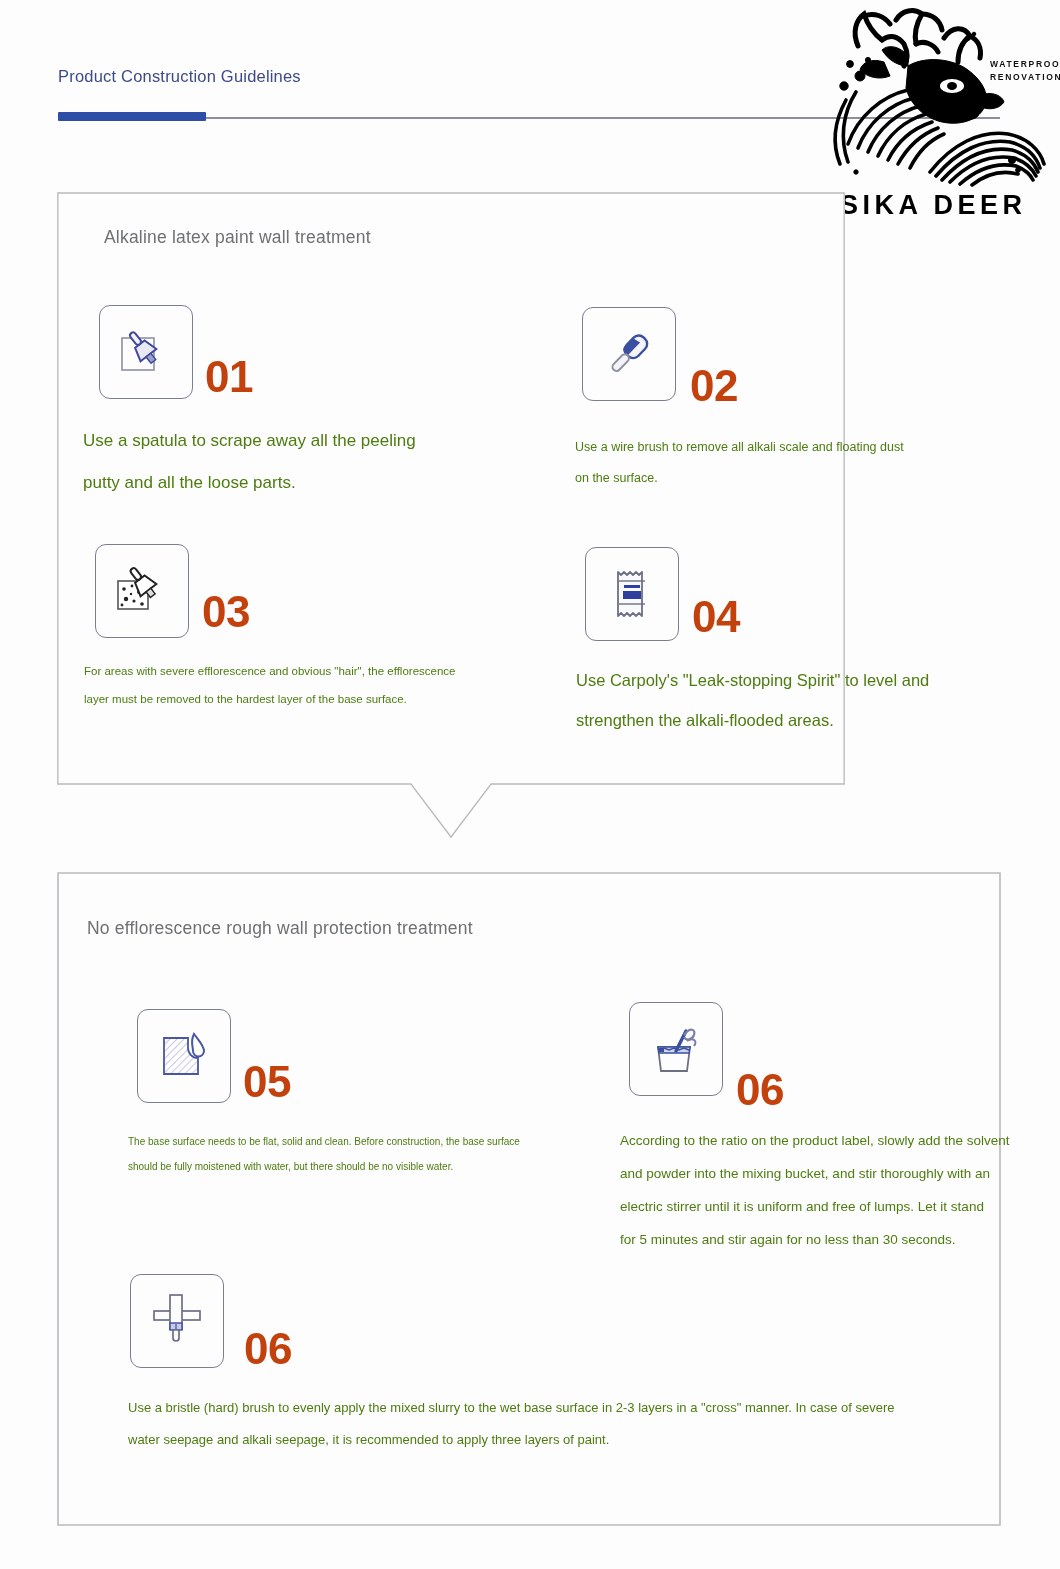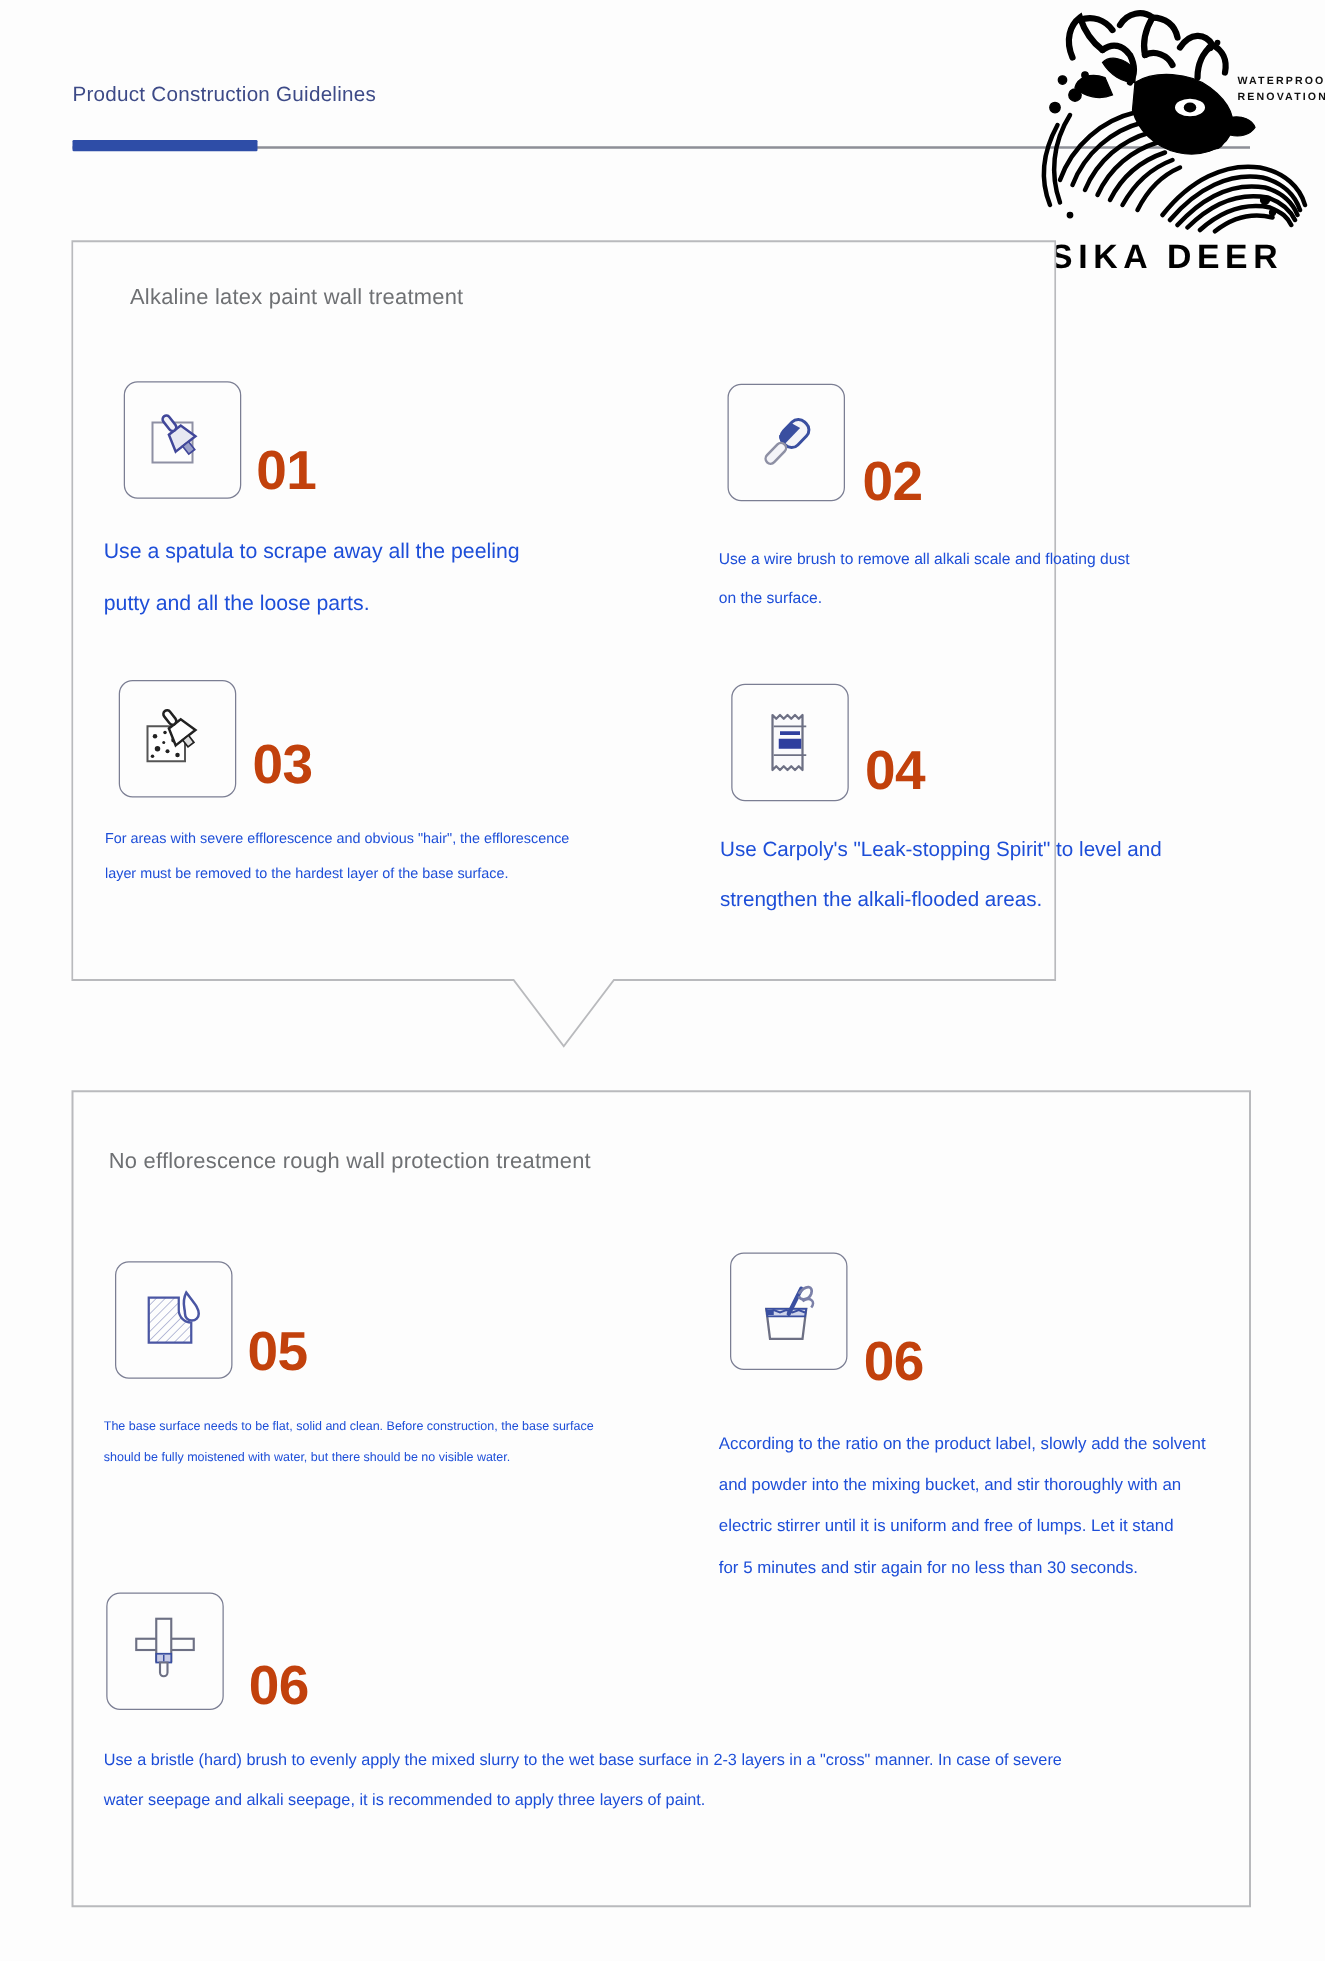--- a/index.html
+++ b/index.html
@@ -84,20 +84,21 @@
     left: 57px;
     top: 192px;
     width: 788px;
     height: 645px;
   }
   .card-b {
     left: 57px;
     top: 872px;
     width: 944px;
     height: 654px;
+    padding-left: 45px;
   }
   .card-svg {
     position: absolute;
     left: 0; top: 0;
     width: 100%; height: 100%;
     overflow: visible;
   }
 
   .card-title {
     position: absolute;
@@ -123,21 +124,21 @@
   .step-num {
     position: absolute;
     font-size: 44px;
     font-weight: 700;
     color: #c2410c;
     letter-spacing: -0.5px;
     line-height: 1;
   }
   .step-desc {
     position: absolute;
-    color: #1d4ed8;
+    color: #4d7c0f;
     line-height: 2.45;
   }
 
   
   .sA1 .icon-box { left: 42px;  top: 113px; }
   .sA1 .step-num { left: 148px; top: 163px; }
   .sA1 .step-desc{ left: 26px;  top: 228px; width: 470px; font-size: 17px; }
 
   .sA2 .icon-box { left: 525px; top: 115px; }
   .sA2 .step-num { left: 633px; top: 172px; }
@@ -151,21 +152,21 @@
   .sA4 .step-num { left: 635px; top: 403px; }
   .sA4 .step-desc{ left: 519px; top: 468px; width: 440px; font-size: 16.5px; }
 
   
   .sB5 .icon-box { left: 35px;  top: 137px; }
   .sB5 .step-num { left: 141px; top: 188px; }
   .sB5 .step-desc{ left: 26px;  top: 258px; width: 420px; font-size: 10px; }
 
   .sB6 .icon-box { left: 527px; top: 130px; }
   .sB6 .step-num { left: 634px; top: 182px; margin-top: 14px; }
-  .sB6 .step-desc{ left: 518px; top: 266px; width: 420px; font-size: 13.5px; }
+  .sB6 .step-desc{ left: 518px; top: 252px; width: 420px; font-size: 13.5px; }
 
   .sB7 .icon-box { left: 28px;  top: 402px; }
   .sB7 .step-num { left: 142px; top: 455px; }
   .sB7 .step-desc{ left: 26px;  top: 520px; width: 880px; font-size: 13px; }
 
   .step-desc p { margin: 0; }
 </style>
 </head>
 <body>
 

